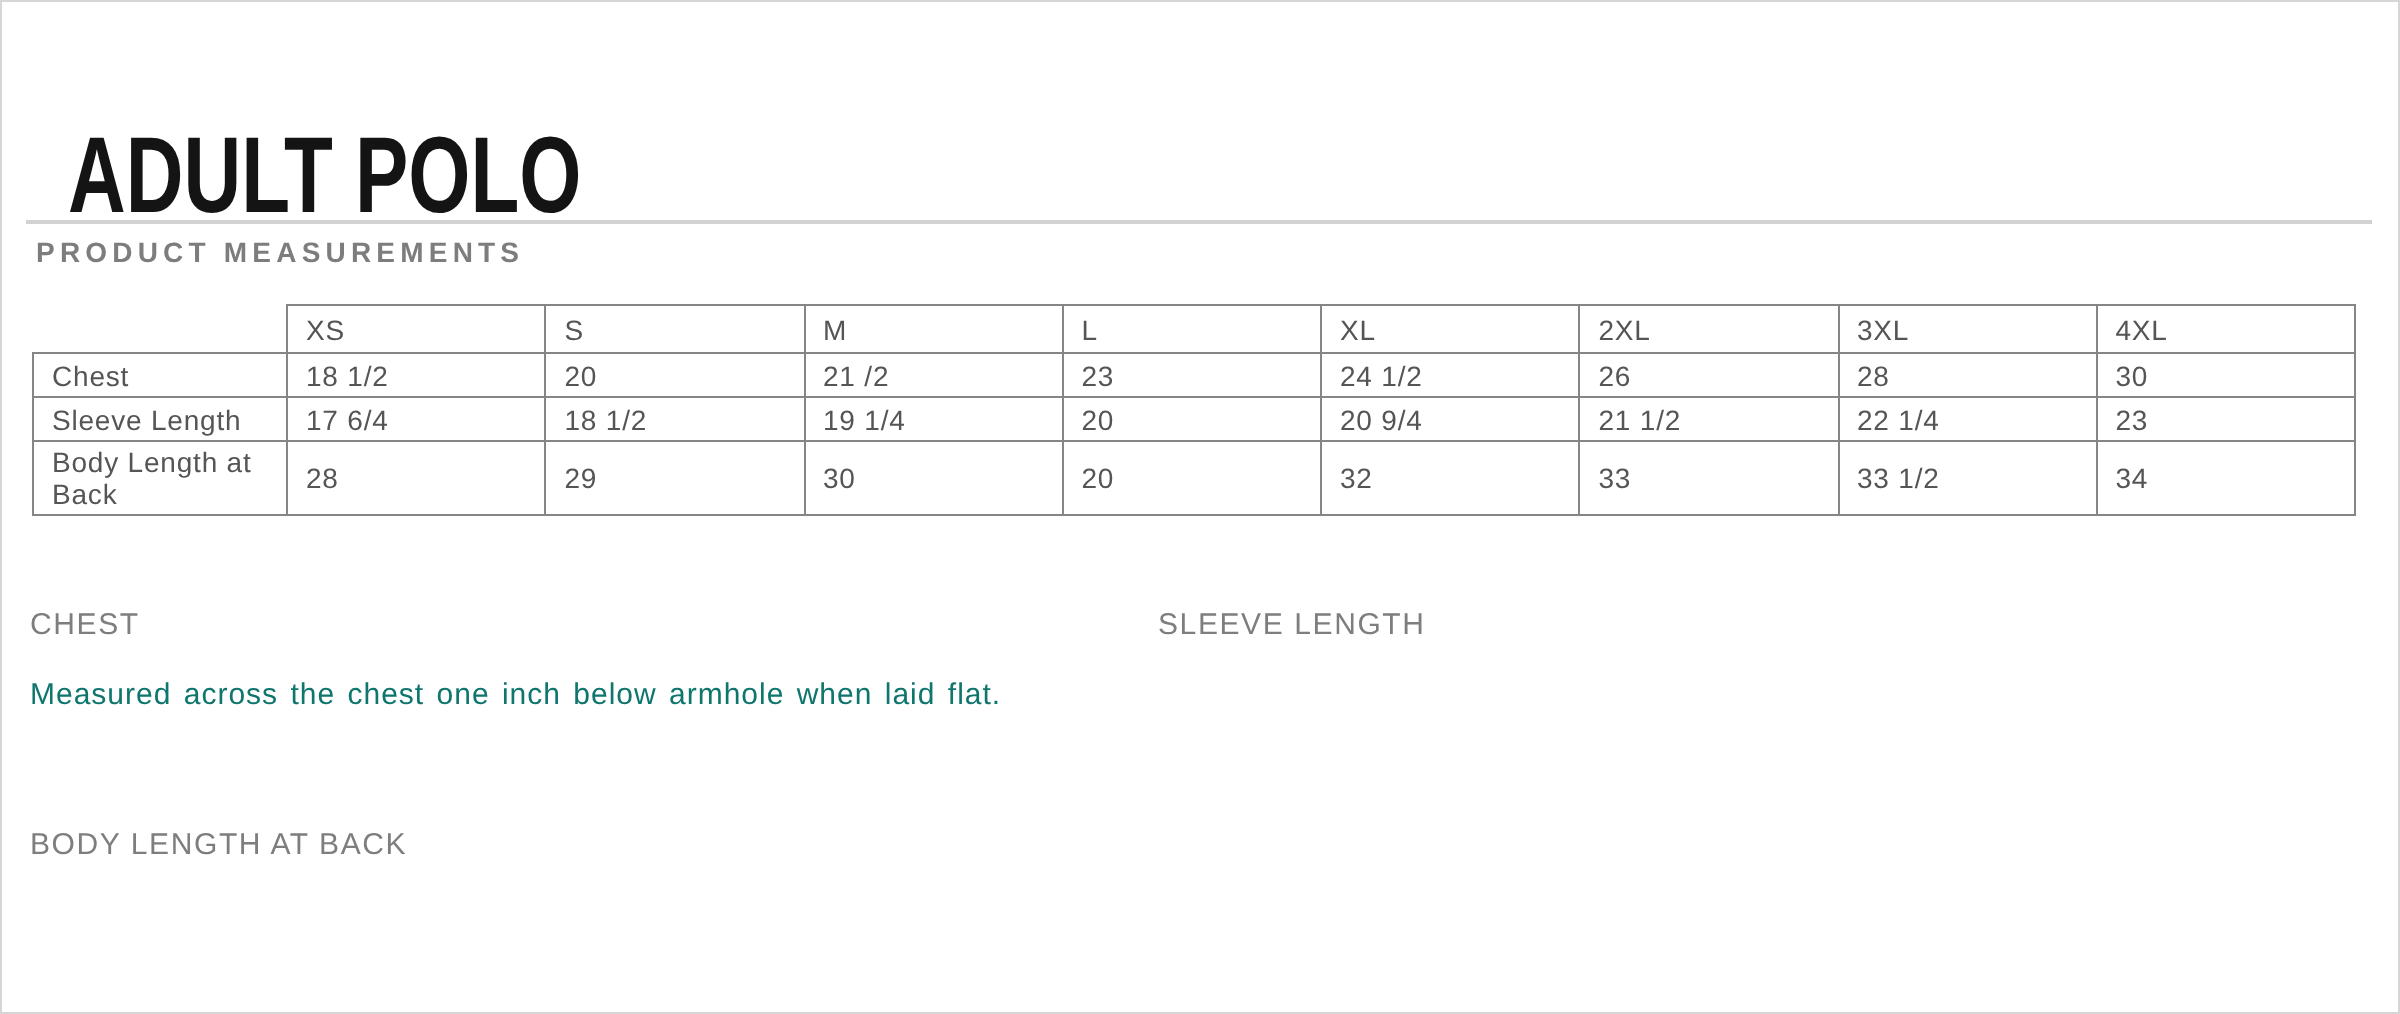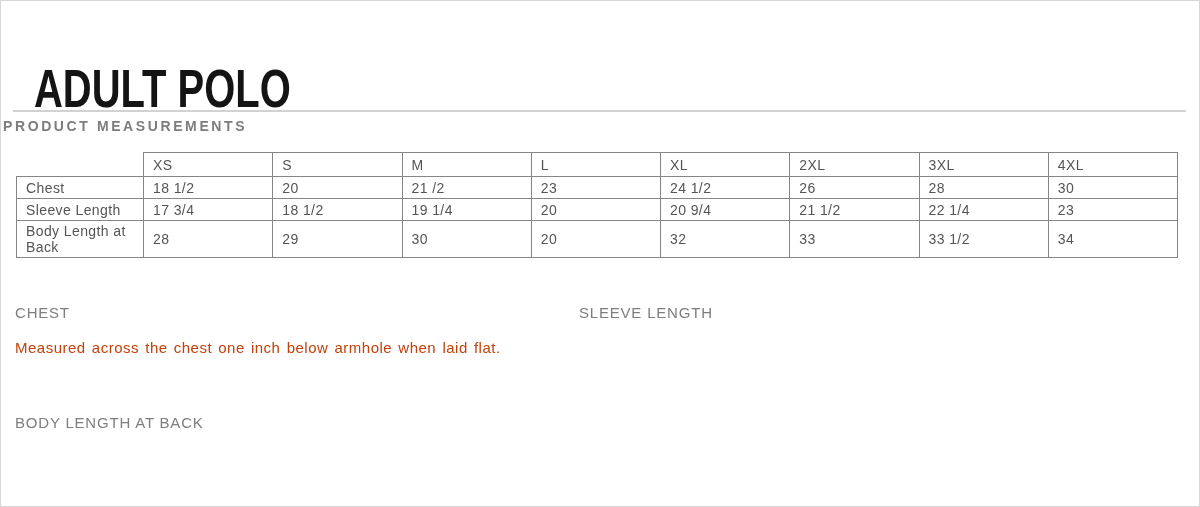--- a/index.html
+++ b/index.html
@@ -30,21 +30,21 @@
   .divider {
     position: absolute;
     left: 12px;
     right: 13px;
     top: 109px;
     height: 0;
     border-top: 2px solid #d2d2d2;
   }
   .measurements-heading {
     position: absolute;
-    left: 2px;
+    left: 17px;
     top: 117px;
     font-size: 14px;
     font-weight: bold;
     letter-spacing: 2.6px;
     color: #7d7d7d;
   }
   table.size-table {
     position: absolute;
     left: 15px;
     top: 151px;
@@ -83,21 +83,21 @@
     font-weight: normal;
     letter-spacing: 0.8px;
     color: #7e7e7e;
   }
   .definition p {
     margin: 0;
     font-size: 15px;
     line-height: 32px;
     letter-spacing: 0.5px;
     word-spacing: 1.5px;
-    color: #c2410c;
+    color: #0f766e;
   }
   .def-chest { left: 14px; top: 303px; width: 540px; }
   .def-sleeve { left: 578px; top: 303px; width: 522px; }
   .def-body { left: 14px; top: 413px; width: 540px; }
 </style>
 </head>
 <body>
 
 <div class="page">
 
@@ -139,21 +139,21 @@
         <td>20</td>
         <td>21 /2</td>
         <td>23</td>
         <td>24 1/2</td>
         <td>26</td>
         <td>28</td>
         <td>30</td>
       </tr>
       <tr>
         <td>Sleeve Length</td>
-        <td>17 3/4</td>
+        <td>17 6/4</td>
         <td>18 1/2</td>
         <td>19 1/4</td>
         <td>20</td>
         <td>20 9/4</td>
         <td>21 1/2</td>
         <td>22 1/4</td>
         <td>23</td>
       </tr>
       <tr class="tall">
         <td>Body Length at Back</td>

